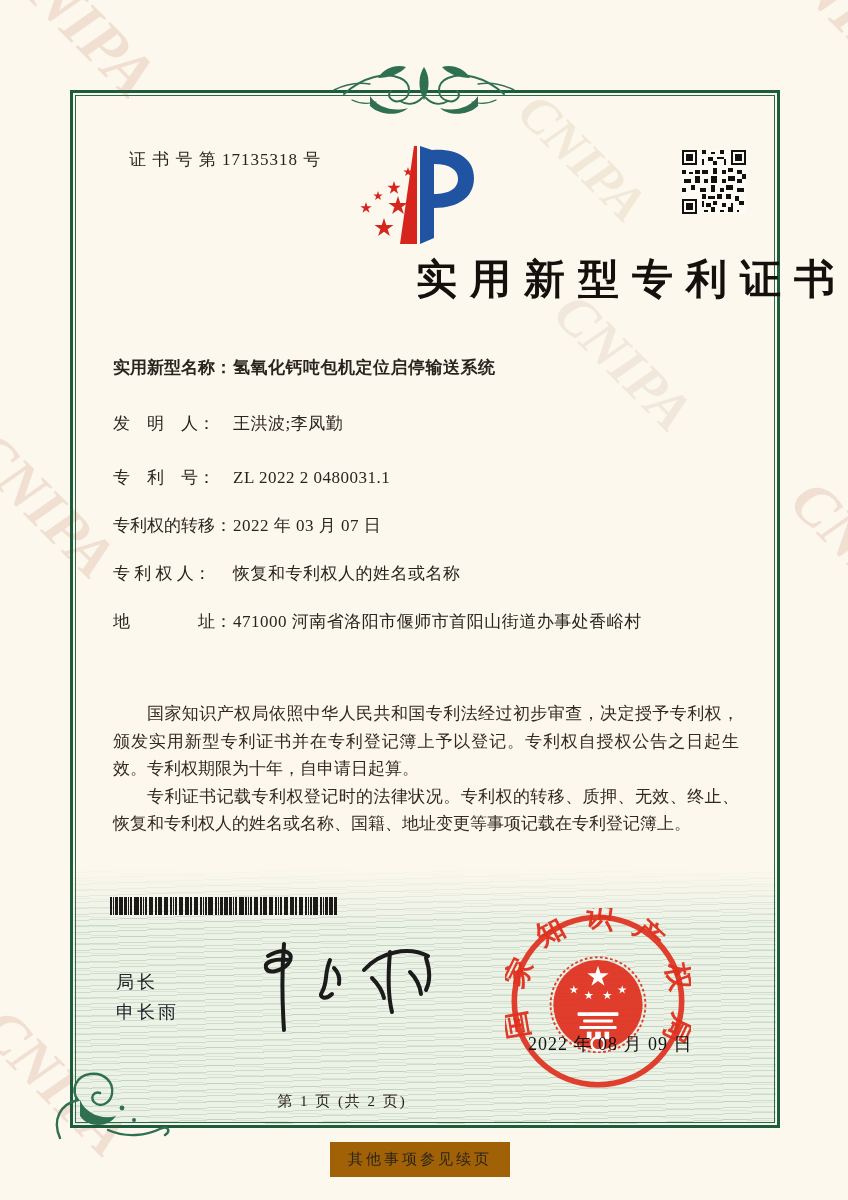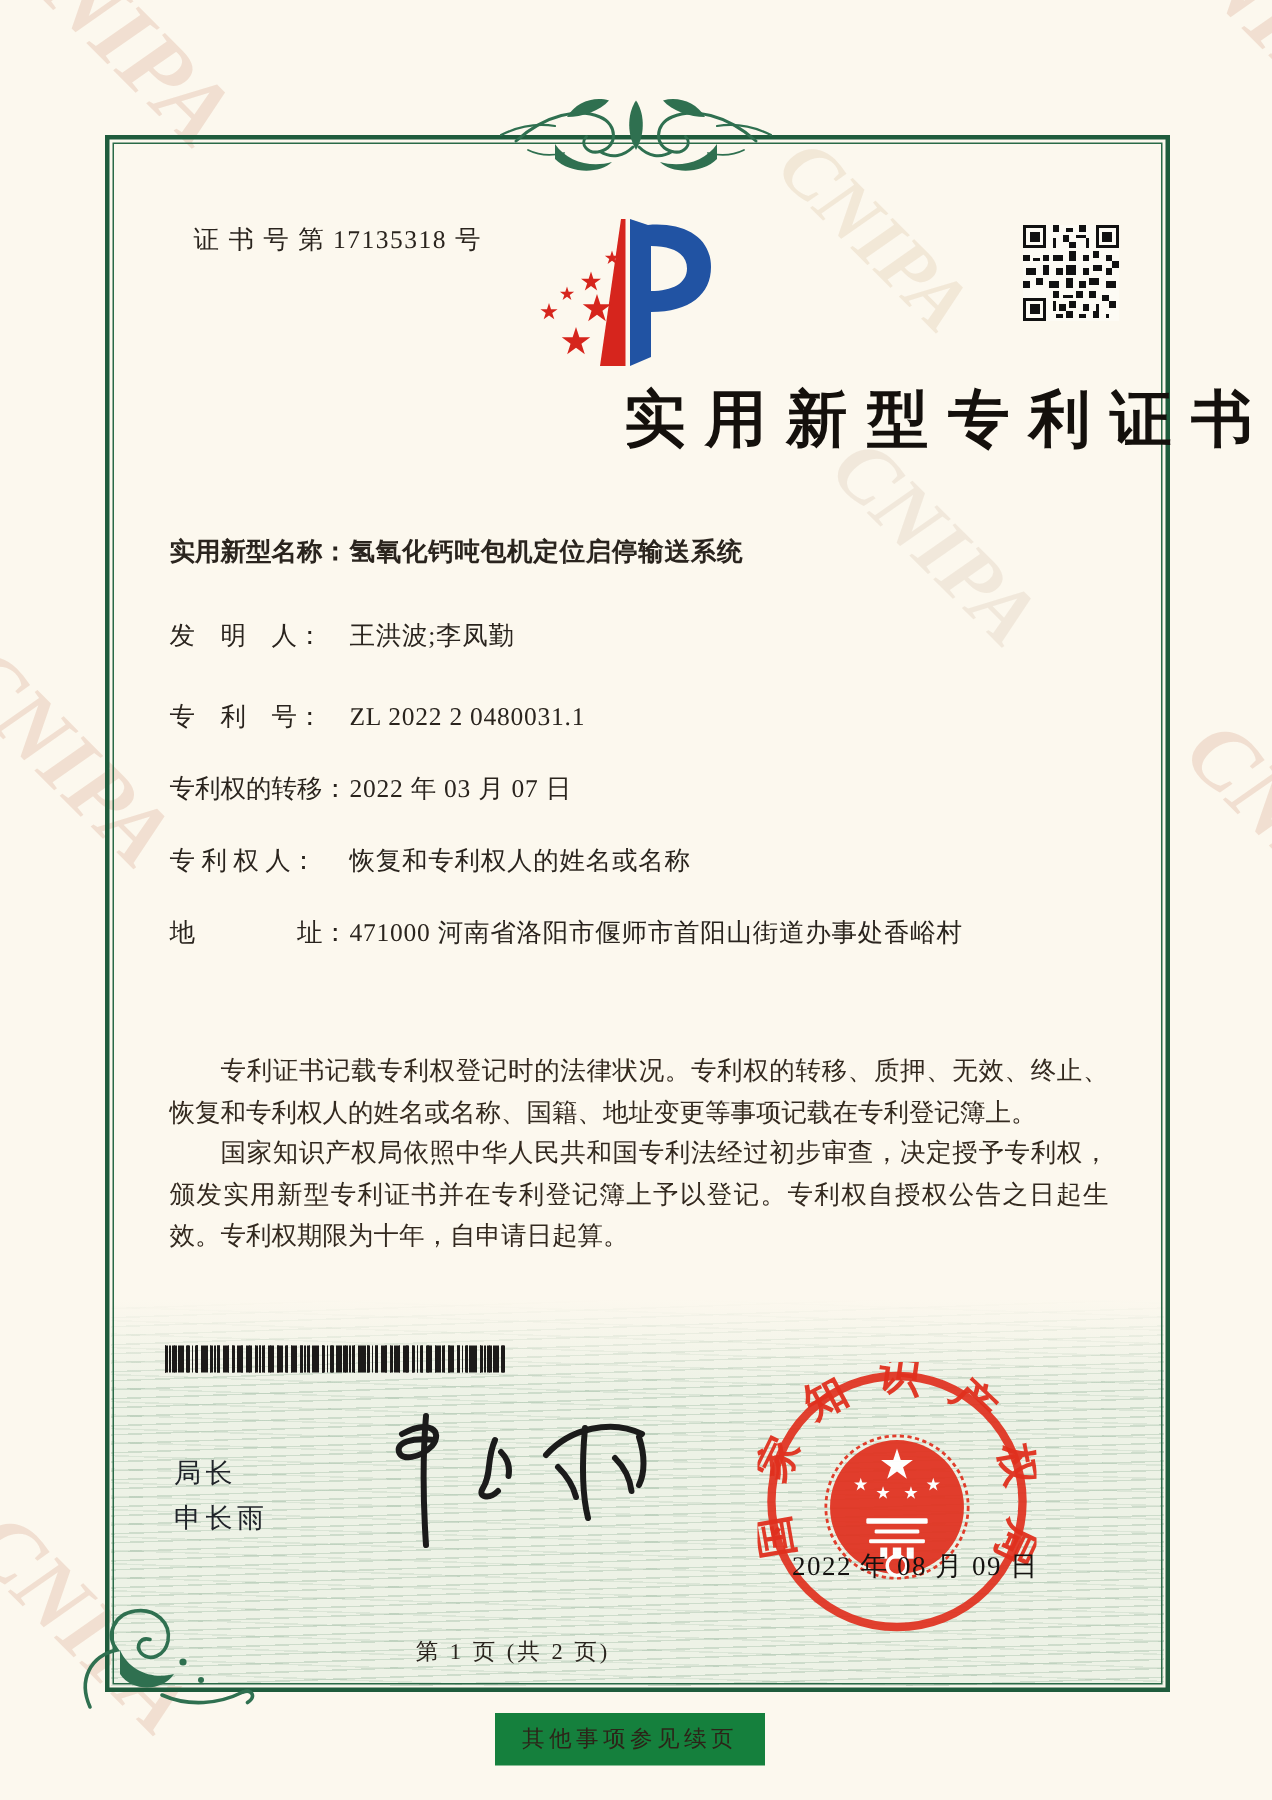--- a/index.html
+++ b/index.html
@@ -80,21 +80,21 @@
   .seal { position:absolute; left:505px; top:908px; }
   .seal-date {
     position:absolute; left:528px; top:1032px; font-size:18px; color:#141210;
     letter-spacing:1px; white-space:nowrap;
   }
 
   .page-info { position:absolute; left:0; top:1092px; width:684px; text-align:center; font-size:15px; letter-spacing:2px; }
 
   .note-box {
     position:absolute; left:330px; top:1142px; padding:8px 18px;
-    background:#15803d; font-size:15px; letter-spacing:3px; color:#2c2418;
+    background:#a16207; font-size:15px; letter-spacing:3px; color:#2c2418;
   }
 
   .ornament-top { position:absolute; left:274px; top:64px; }
   .ornament-corner { position:absolute; left:50px; top:1066px; }
 </style>
 </head>
 <body>
 
 <div class="page">
 
@@ -236,22 +236,22 @@
   </div>
   <div class="field" style="top:562px;">
     <span class="flabel">专 利 权 人：</span><span class="fvalue">恢复和专利权人的姓名或名称</span>
   </div>
   <div class="field" style="top:610px;">
     <span class="flabel">地　　　　址：</span><span class="fvalue">471000 河南省洛阳市偃师市首阳山街道办事处香峪村</span>
   </div>
 
 
   <div class="body-text">
+    <p>国家知识产权局依照中华人民共和国专利法经过初步审查，决定授予专利权，颁发实用新型专利证书并在专利登记簿上予以登记。专利权自授权公告之日起生效。专利权期限为十年，自申请日起算。</p>
     <p>专利证书记载专利权登记时的法律状况。专利权的转移、质押、无效、终止、恢复和专利权人的姓名或名称、国籍、地址变更等事项记载在专利登记簿上。</p>
-    <p>国家知识产权局依照中华人民共和国专利法经过初步审查，决定授予专利权，颁发实用新型专利证书并在专利登记簿上予以登记。专利权自授权公告之日起生效。专利权期限为十年，自申请日起算。</p>
   </div>
 
   <div class="barcode"></div>
 
   <div class="sig-title">局长</div>
   <div class="sig-name">申长雨</div>
   <svg class="signature" width="210" height="110" viewBox="0 0 210 110">
     <g fill="none" stroke="#1b1b1b" stroke-width="4" stroke-linecap="round" stroke-linejoin="round">
       <path d="M46,14 C44,38 44,70 46,100"></path>
       <path d="M30,26 C48,16 58,24 50,34 C42,42 30,44 28,38 C26,32 36,28 52,30"></path>

